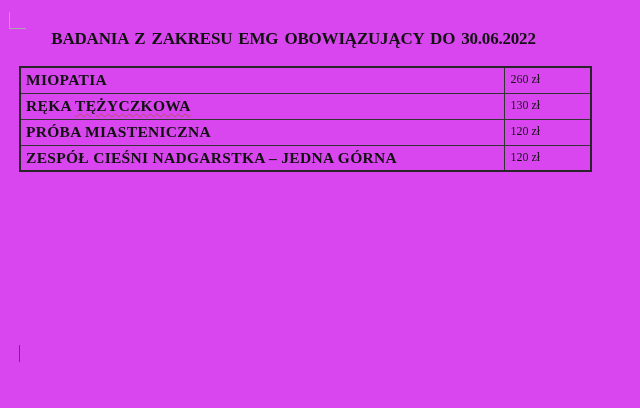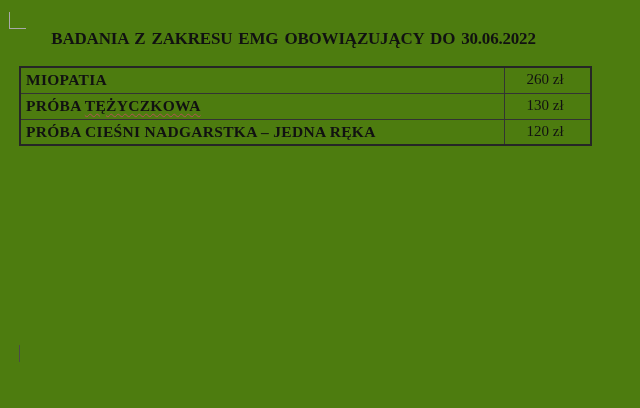--- a/index.html
+++ b/index.html
@@ -1,20 +1,20 @@
 <!DOCTYPE html>
 <html><head>
 <meta charset="utf-8">
 <style>
   * { margin:0; padding:0; box-sizing:border-box; }
   html,body { background:#fff; }
   .page {
     position:relative;
     width:640px; height:408px;
-    background:#4d7c0f;
+    background:#d946ef;
     overflow:hidden;
     font-family:"Liberation Serif","DejaVu Serif",serif;
     color:#111111;
   }
   .corner-mark {
     position:absolute;
     left:9px; top:12px;
     width:17px; height:17px;
     border-left:1px solid #a9a9a9;
     border-bottom:1px solid #a9a9a9;
@@ -49,23 +49,23 @@
     font-weight:bold;
     font-size:15.5px;
     letter-spacing:0.3px;
     line-height:19px;
     padding:2px 4px 1px 5px;
     white-space:pre-line;
   }
   td.price-cell {
     width:87px;
     font-weight:normal;
-    font-size:15px;
+    font-size:12px;
     line-height:19px;
-    padding:2px 3px 1px 22px;
+    padding:2px 3px 1px 6px;
     white-space:nowrap;
   }
   .sq {
     text-decoration-line:underline;
     text-decoration-style:wavy;
     text-decoration-color:#b35353;
     text-decoration-thickness:1px;
     text-underline-offset:2px;
   }
   .caret-mark {
@@ -84,25 +84,29 @@
 
   <div class="doc-title">BADANIA Z ZAKRESU EMG OBOWIĄZUJĄCY DO 30.06.2022</div>
 
   <table class="price-table">
     <tbody>
       <tr>
         <td class="name-cell"><span></span><span class="sq"></span><span>MIOPATIA</span></td>
         <td class="price-cell">260 zł</td>
       </tr>
       <tr>
-        <td class="name-cell"><span>PRÓBA </span><span class="sq">TĘŻYCZKOWA</span><span></span></td>
+        <td class="name-cell"><span>RĘKA </span><span class="sq">TĘŻYCZKOWA</span><span></span></td>
         <td class="price-cell">130 zł</td>
       </tr>
       <tr>
-        <td class="name-cell"><span></span><span class="sq"></span><span>PRÓBA CIEŚNI NADGARSTKA – JEDNA RĘKA</span></td>
+        <td class="name-cell"><span></span><span class="sq"></span><span>PRÓBA MIASTENICZNA</span></td>
+        <td class="price-cell">120 zł</td>
+      </tr>
+      <tr>
+        <td class="name-cell"><span></span><span class="sq"></span><span>ZESPÓŁ CIEŚNI NADGARSTKA – JEDNA GÓRNA</span></td>
         <td class="price-cell">120 zł</td>
       </tr>
     </tbody>
   </table>
 
   <div class="caret-mark"></div>
 
 </div>
 
 </body></html>

